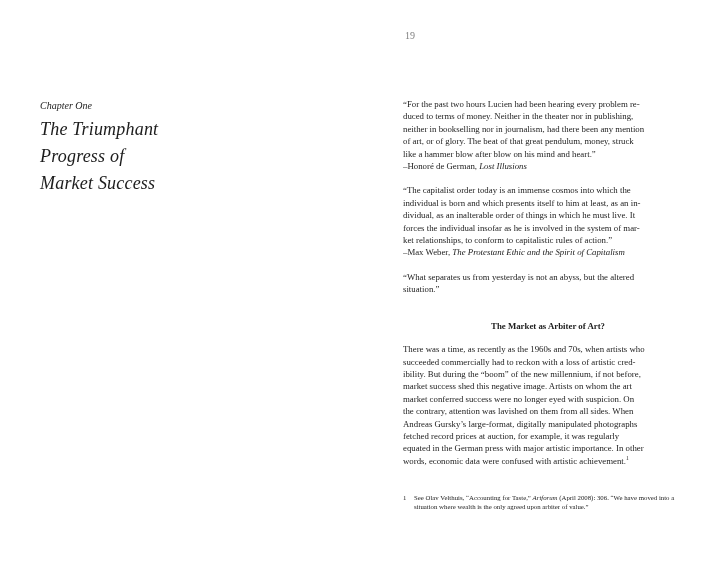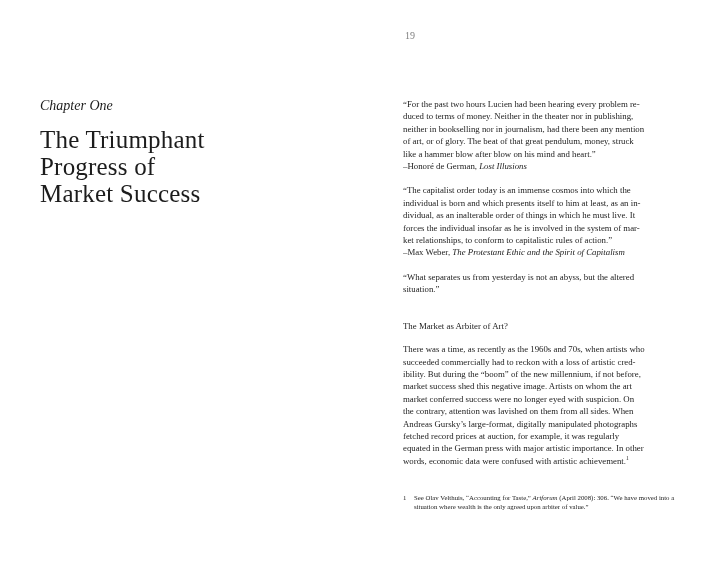--- a/index.html
+++ b/index.html
@@ -17,29 +17,30 @@
 
   
   .left-page {
     position: absolute;
     left: 40px;
     top: 100px;
     width: 280px;
   }
   .chapter-label {
     font-style: italic;
-    font-size: 14px;
+    font-size: 10px;
     line-height: 11px;
-    margin-bottom: 15px;
+    margin-bottom: 5px;
   }
   .chapter-title {
-    font-size: 25px;
+    font-size: 18px;
     font-weight: normal;
     line-height: 27px;
     letter-spacing: 0.2px;
+    font-style: italic;
   }
 
   
   .page-number {
     position: absolute;
     left: 405px;
     top: 30px;
     font-size: 10px;
     color: #808080;
   }
@@ -47,25 +48,26 @@
     position: absolute;
     left: 403px;
     top: 98px;
     width: 290px;
     font-size: 8.8px;
     line-height: 12.4px;
   }
   .quote { margin-bottom: 12px; }
   .italic { font-style: italic; }
   .section-heading {
-    font-weight: normal;
+    font-weight: bold;
     font-size: 8.8px;
     line-height: 12.4px;
     margin-top: 24px;
     margin-bottom: 11px;
+    text-align: center;
   }
   .body-last sup {
     font-size: 5.5px;
     vertical-align: super;
     line-height: 0;
   }
   .footnote {
     position: absolute;
     left: 403px;
     top: 493px;

